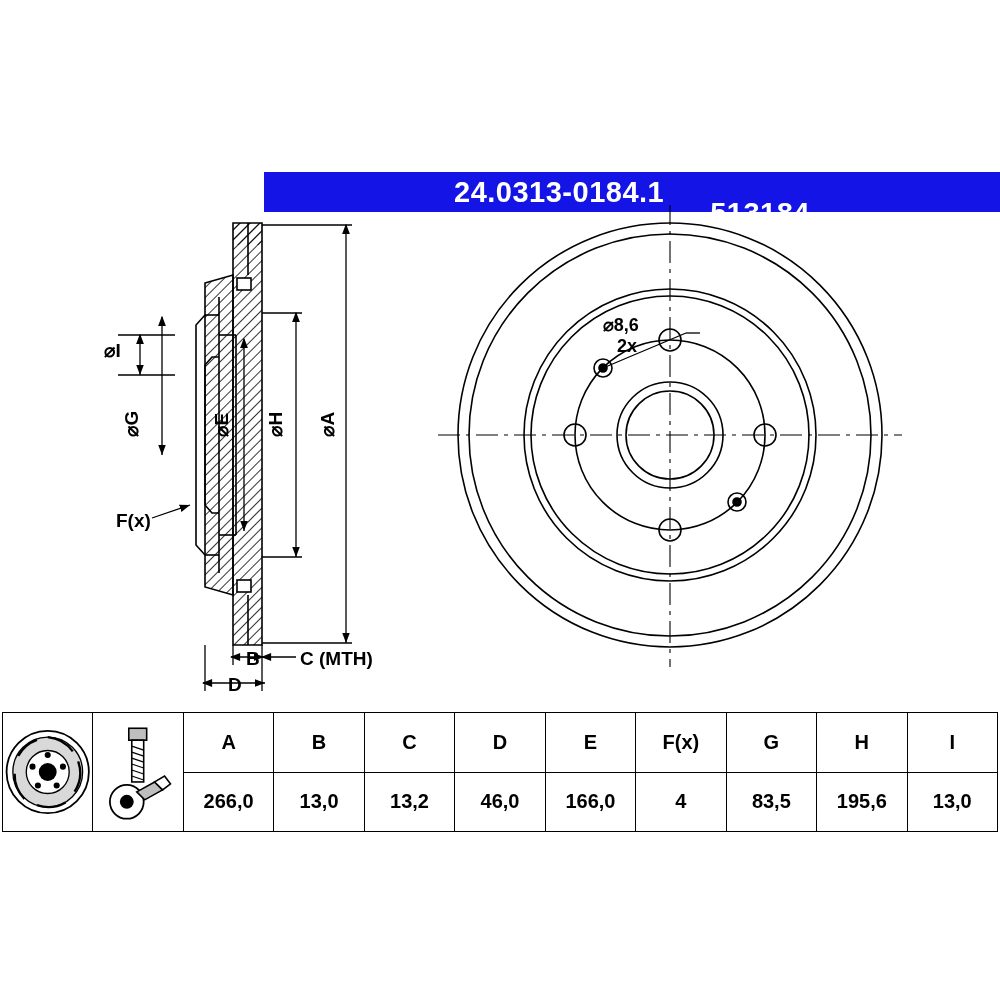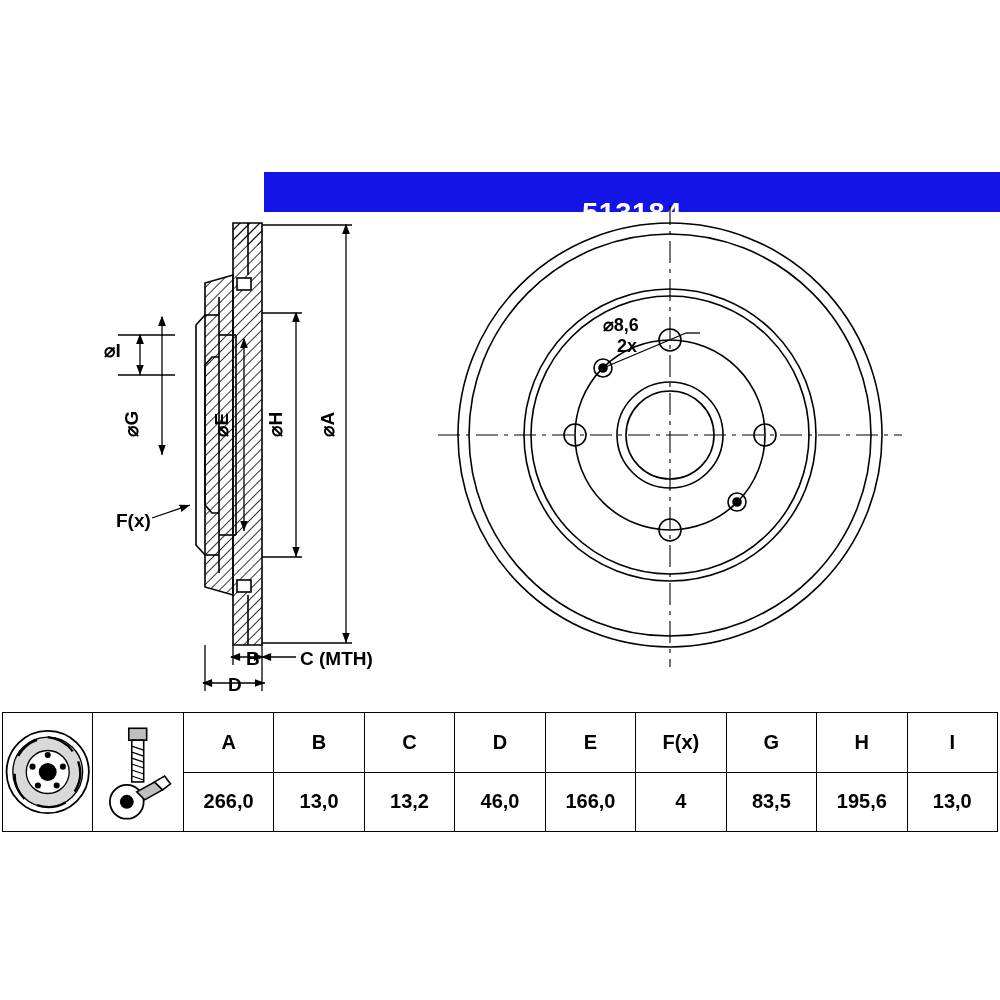--- a/index.html
+++ b/index.html
@@ -95,20 +95,21 @@
     align-items: center;
     justify-content: center;
   }
 </style>
 </head>
 <body>
 
 <div id="page">
 
   <div class="header-bar">
+    <span class="part-no">24.0313-0184.1</span>
     <span class="ref-no">513184</span>
   </div>
 
 
   <svg id="drawing" viewBox="0 0 1000 500">
     <defs>
       <pattern id="hatch" width="7" height="7" patternTransform="rotate(45)" patternUnits="userSpaceOnUse">
         <line x1="0" y1="0" x2="0" y2="7" stroke="#000" stroke-width="1.6"></line>
       </pattern>
       <marker id="arrS" markerWidth="9" markerHeight="9" refX="8" refY="3" orient="auto">

